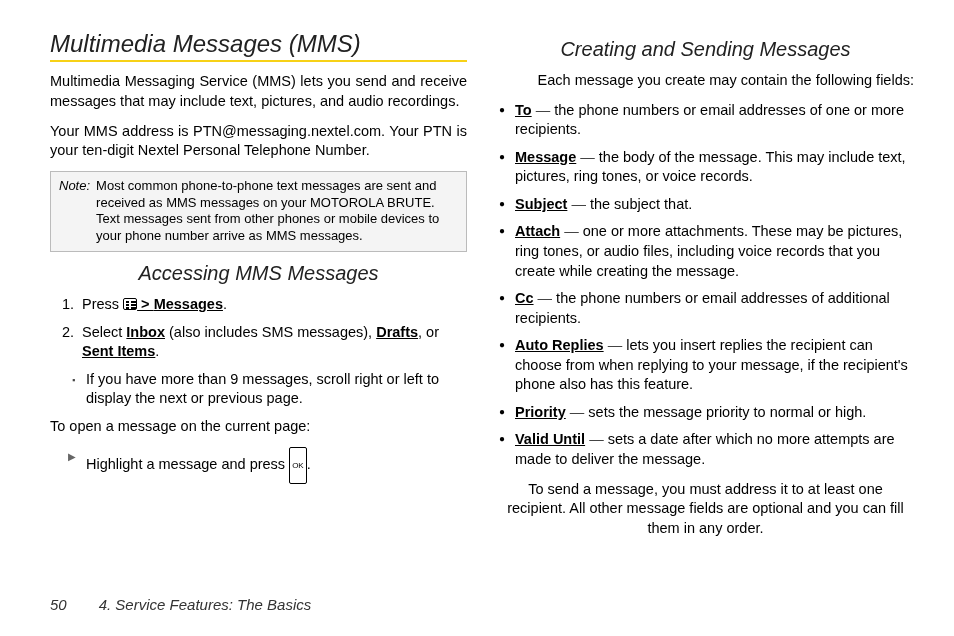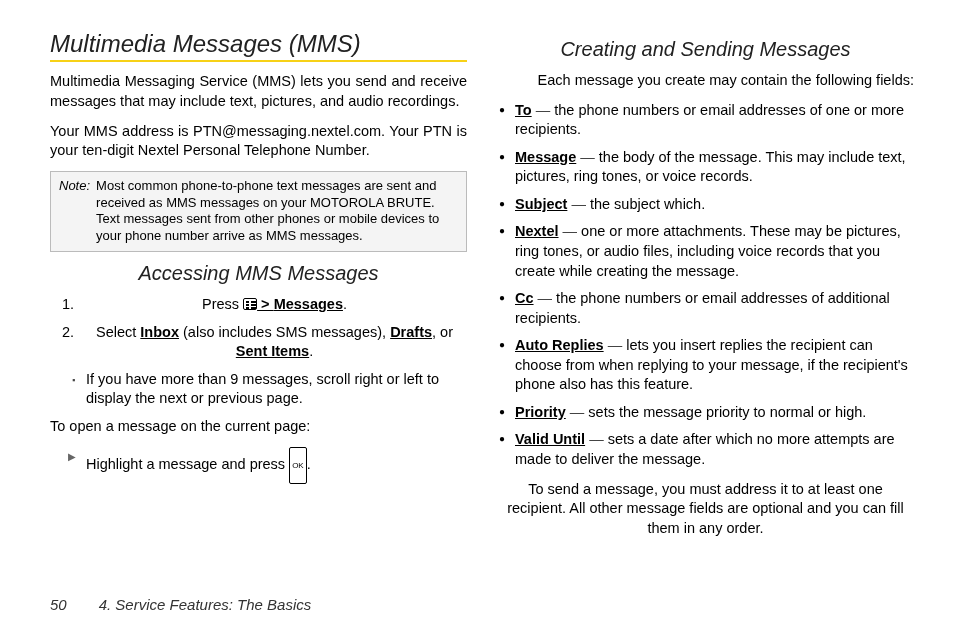--- a/index.html
+++ b/index.html
@@ -47,21 +47,21 @@
     border: 1px solid #bbb;
     background: #f4f4f4;
     padding: 6px 26px 6px 8px;
     font-size: 13px;
     display: flex;
     margin-bottom: 8px;
     line-height: 1.3;
   }
   .note-label { font-style: italic; margin-right: 6px; flex-shrink: 0; }
   .note-text { }
-  ol.steps { list-style: none; counter-reset: step; margin-left: 12px; text-align: center; }
+  ol.steps { list-style: none; counter-reset: step; margin-left: 12px; }
   ol.steps > li { counter-increment: step; margin-bottom: 8px; padding-left: 20px; position: relative; }
   ol.steps > li::before { content: counter(step) "."; position: absolute; left: 0; }
   .sub-bullet { padding-left: 36px; position: relative; margin-bottom: 8px; }
   .sub-bullet::before { content: "▪"; position: absolute; left: 22px; font-size: 9px; top: 4px; color: #444; }
   .arrow-bullet { padding-left: 36px; position: relative; margin-bottom: 8px; }
   .arrow-bullet::before { content: "▶"; position: absolute; left: 18px; font-size: 10px; top: 3px; color: #666; }
   ul.fields { list-style: none; margin-left: 0; }
   ul.fields > li { position: relative; padding-left: 18px; margin-bottom: 8px; }
   ul.fields > li::before { content: "●"; position: absolute; left: 2px; top: 2px; font-size: 10px; }
   .bold { font-weight: bold; text-decoration: underline; }
@@ -138,22 +138,22 @@
     </div>
   </div>
 
   <div class="col">
     <h2>Creating and Sending Messages</h2>
     <p style="text-align:right">Each message you create may contain the following fields:</p>
 
     <ul class="fields">
       <li><span class="bold">To</span> <span class="dash">—</span> <span>the phone numbers or email addresses of one or more recipients.</span></li>
       <li><span class="bold">Message</span> <span class="dash">—</span> <span>the body of the message. This may include text, pictures, ring tones, or voice records.</span></li>
-      <li><span class="bold">Subject</span> <span class="dash">—</span> <span>the subject which.</span></li>
-      <li><span class="bold">Nextel</span> <span class="dash">—</span> <span>one or more attachments. These may be pictures, ring tones, or audio files, including voice records that you create while creating the message.</span></li>
+      <li><span class="bold">Subject</span> <span class="dash">—</span> <span>the subject that.</span></li>
+      <li><span class="bold">Attach</span> <span class="dash">—</span> <span>one or more attachments. These may be pictures, ring tones, or audio files, including voice records that you create while creating the message.</span></li>
       <li><span class="bold">Cc</span> <span class="dash">—</span> <span>the phone numbers or email addresses of additional recipients.</span></li>
       <li><span class="bold">Auto Replies</span> <span class="dash">—</span> <span>lets you insert replies the recipient can choose from when replying to your message, if the recipient's phone also has this feature.</span></li>
       <li><span class="bold">Priority</span> <span class="dash">—</span> <span>sets the message priority to normal or high.</span></li>
       <li><span class="bold">Valid Until</span> <span class="dash">—</span> <span>sets a date after which no more attempts are made to deliver the message.</span></li>
     </ul>
 
     <p style="text-align:center;margin-top:10px">To send a message, you must address it to at least one recipient. All other message fields are optional and you can fill them in any order.</p>
   </div>
 
 </div>

